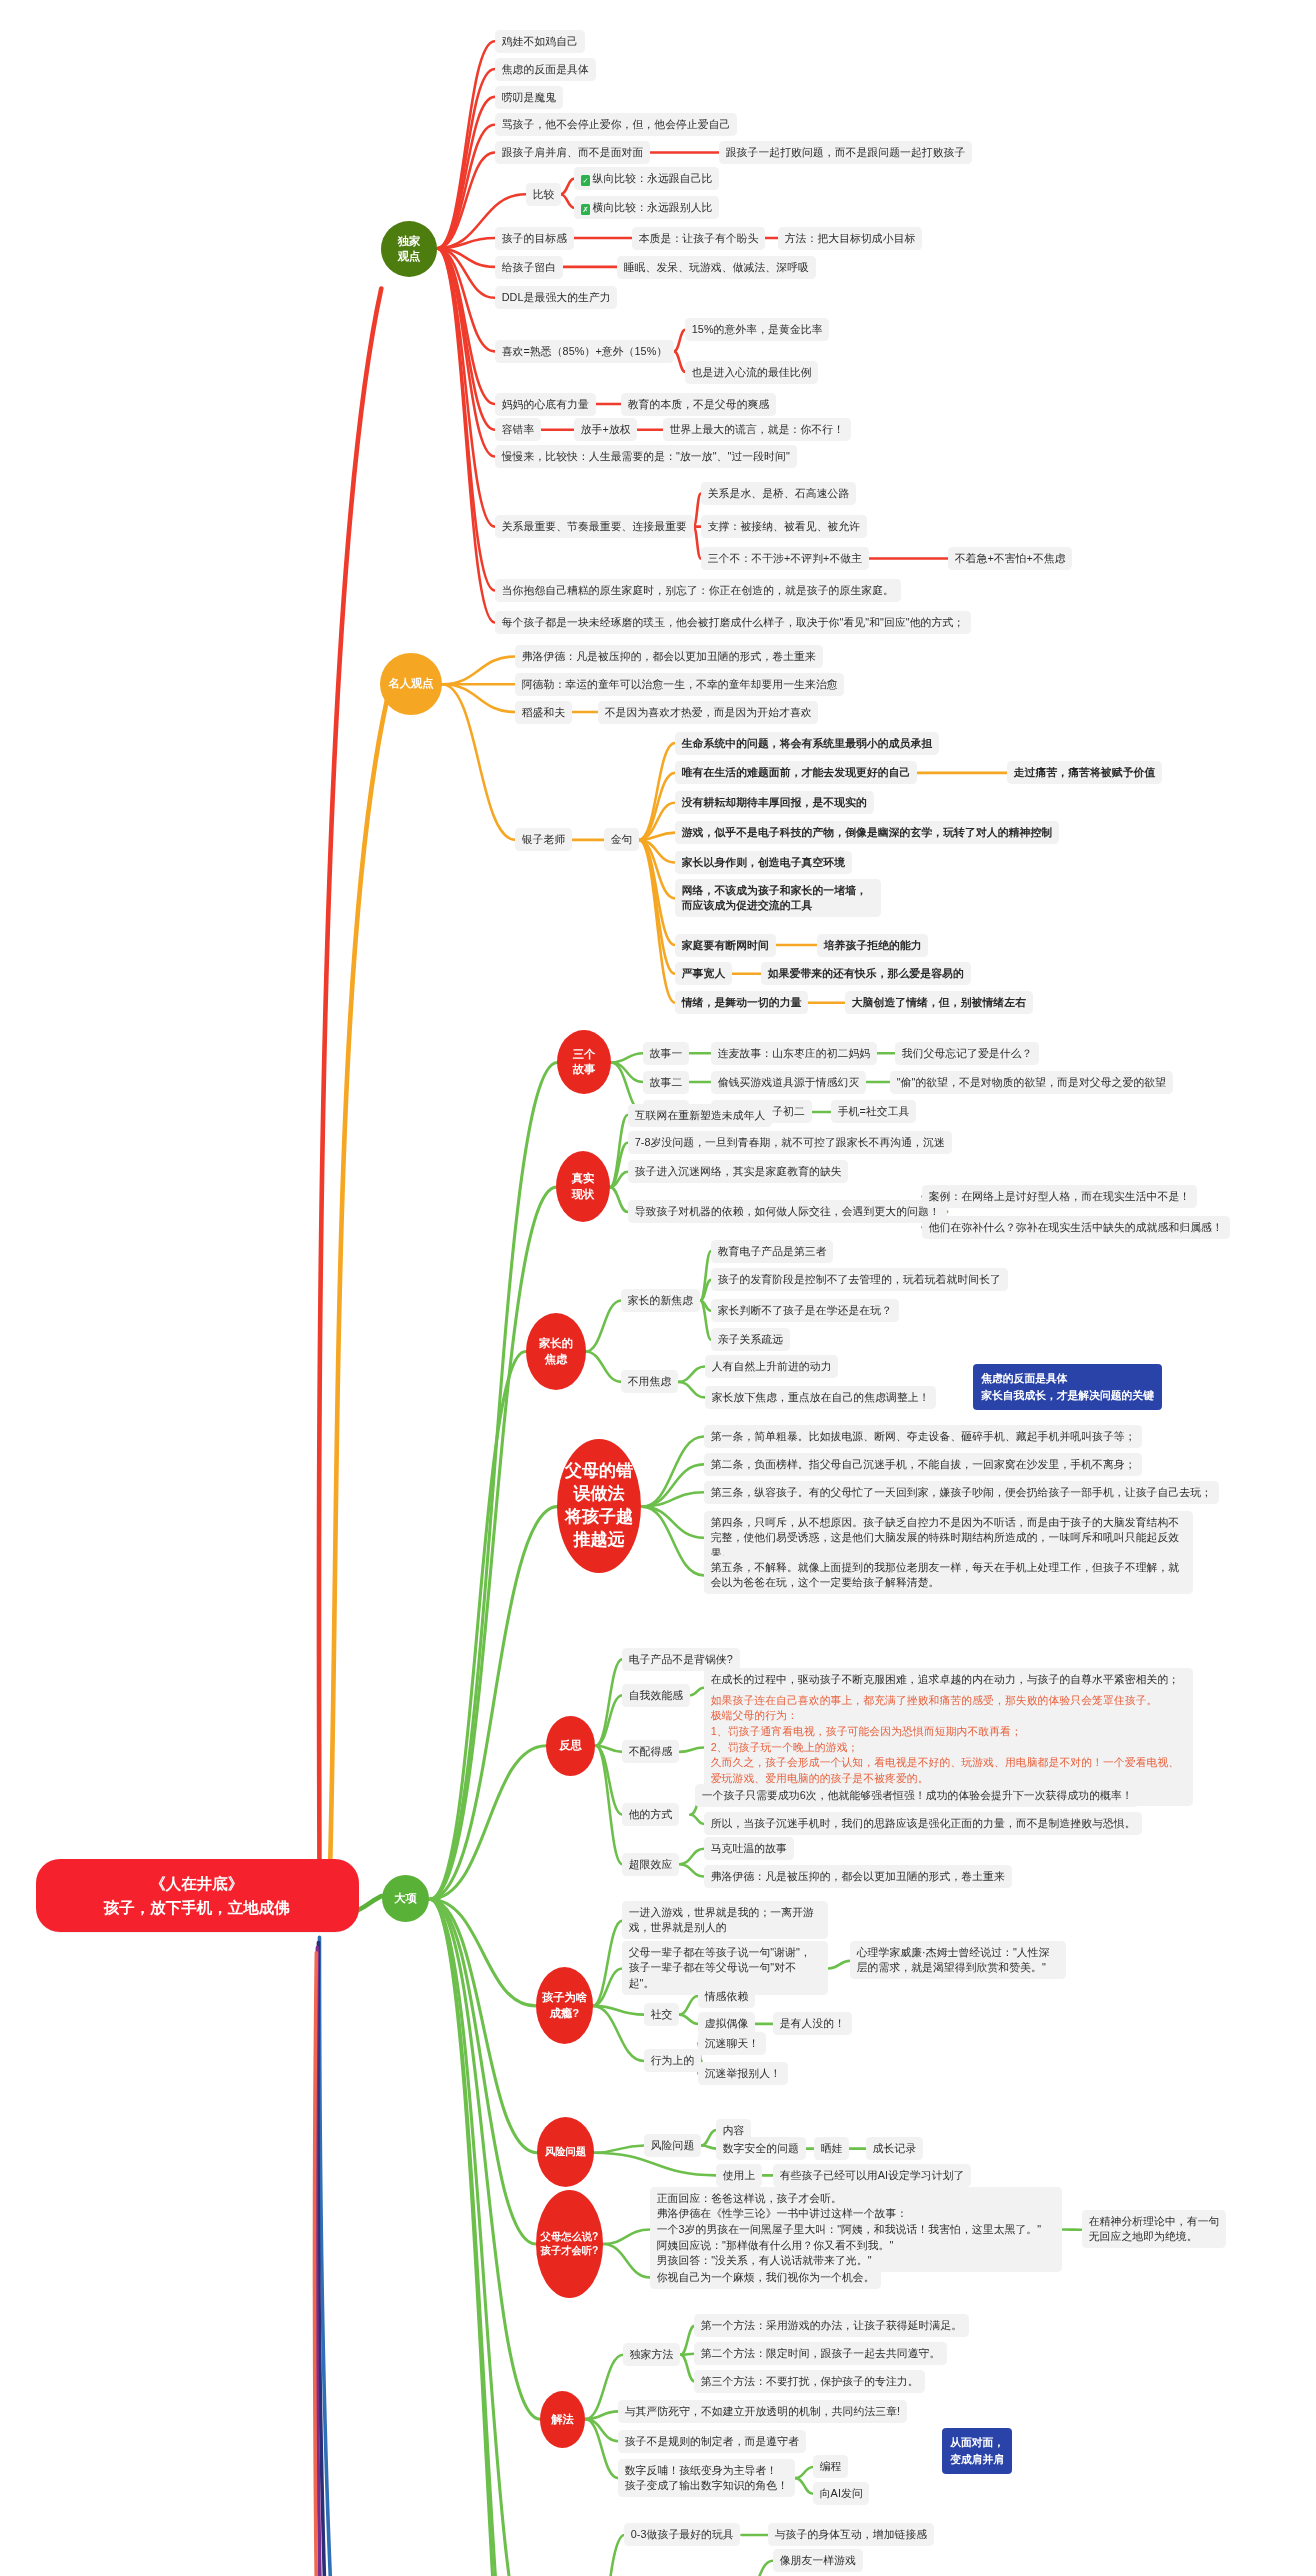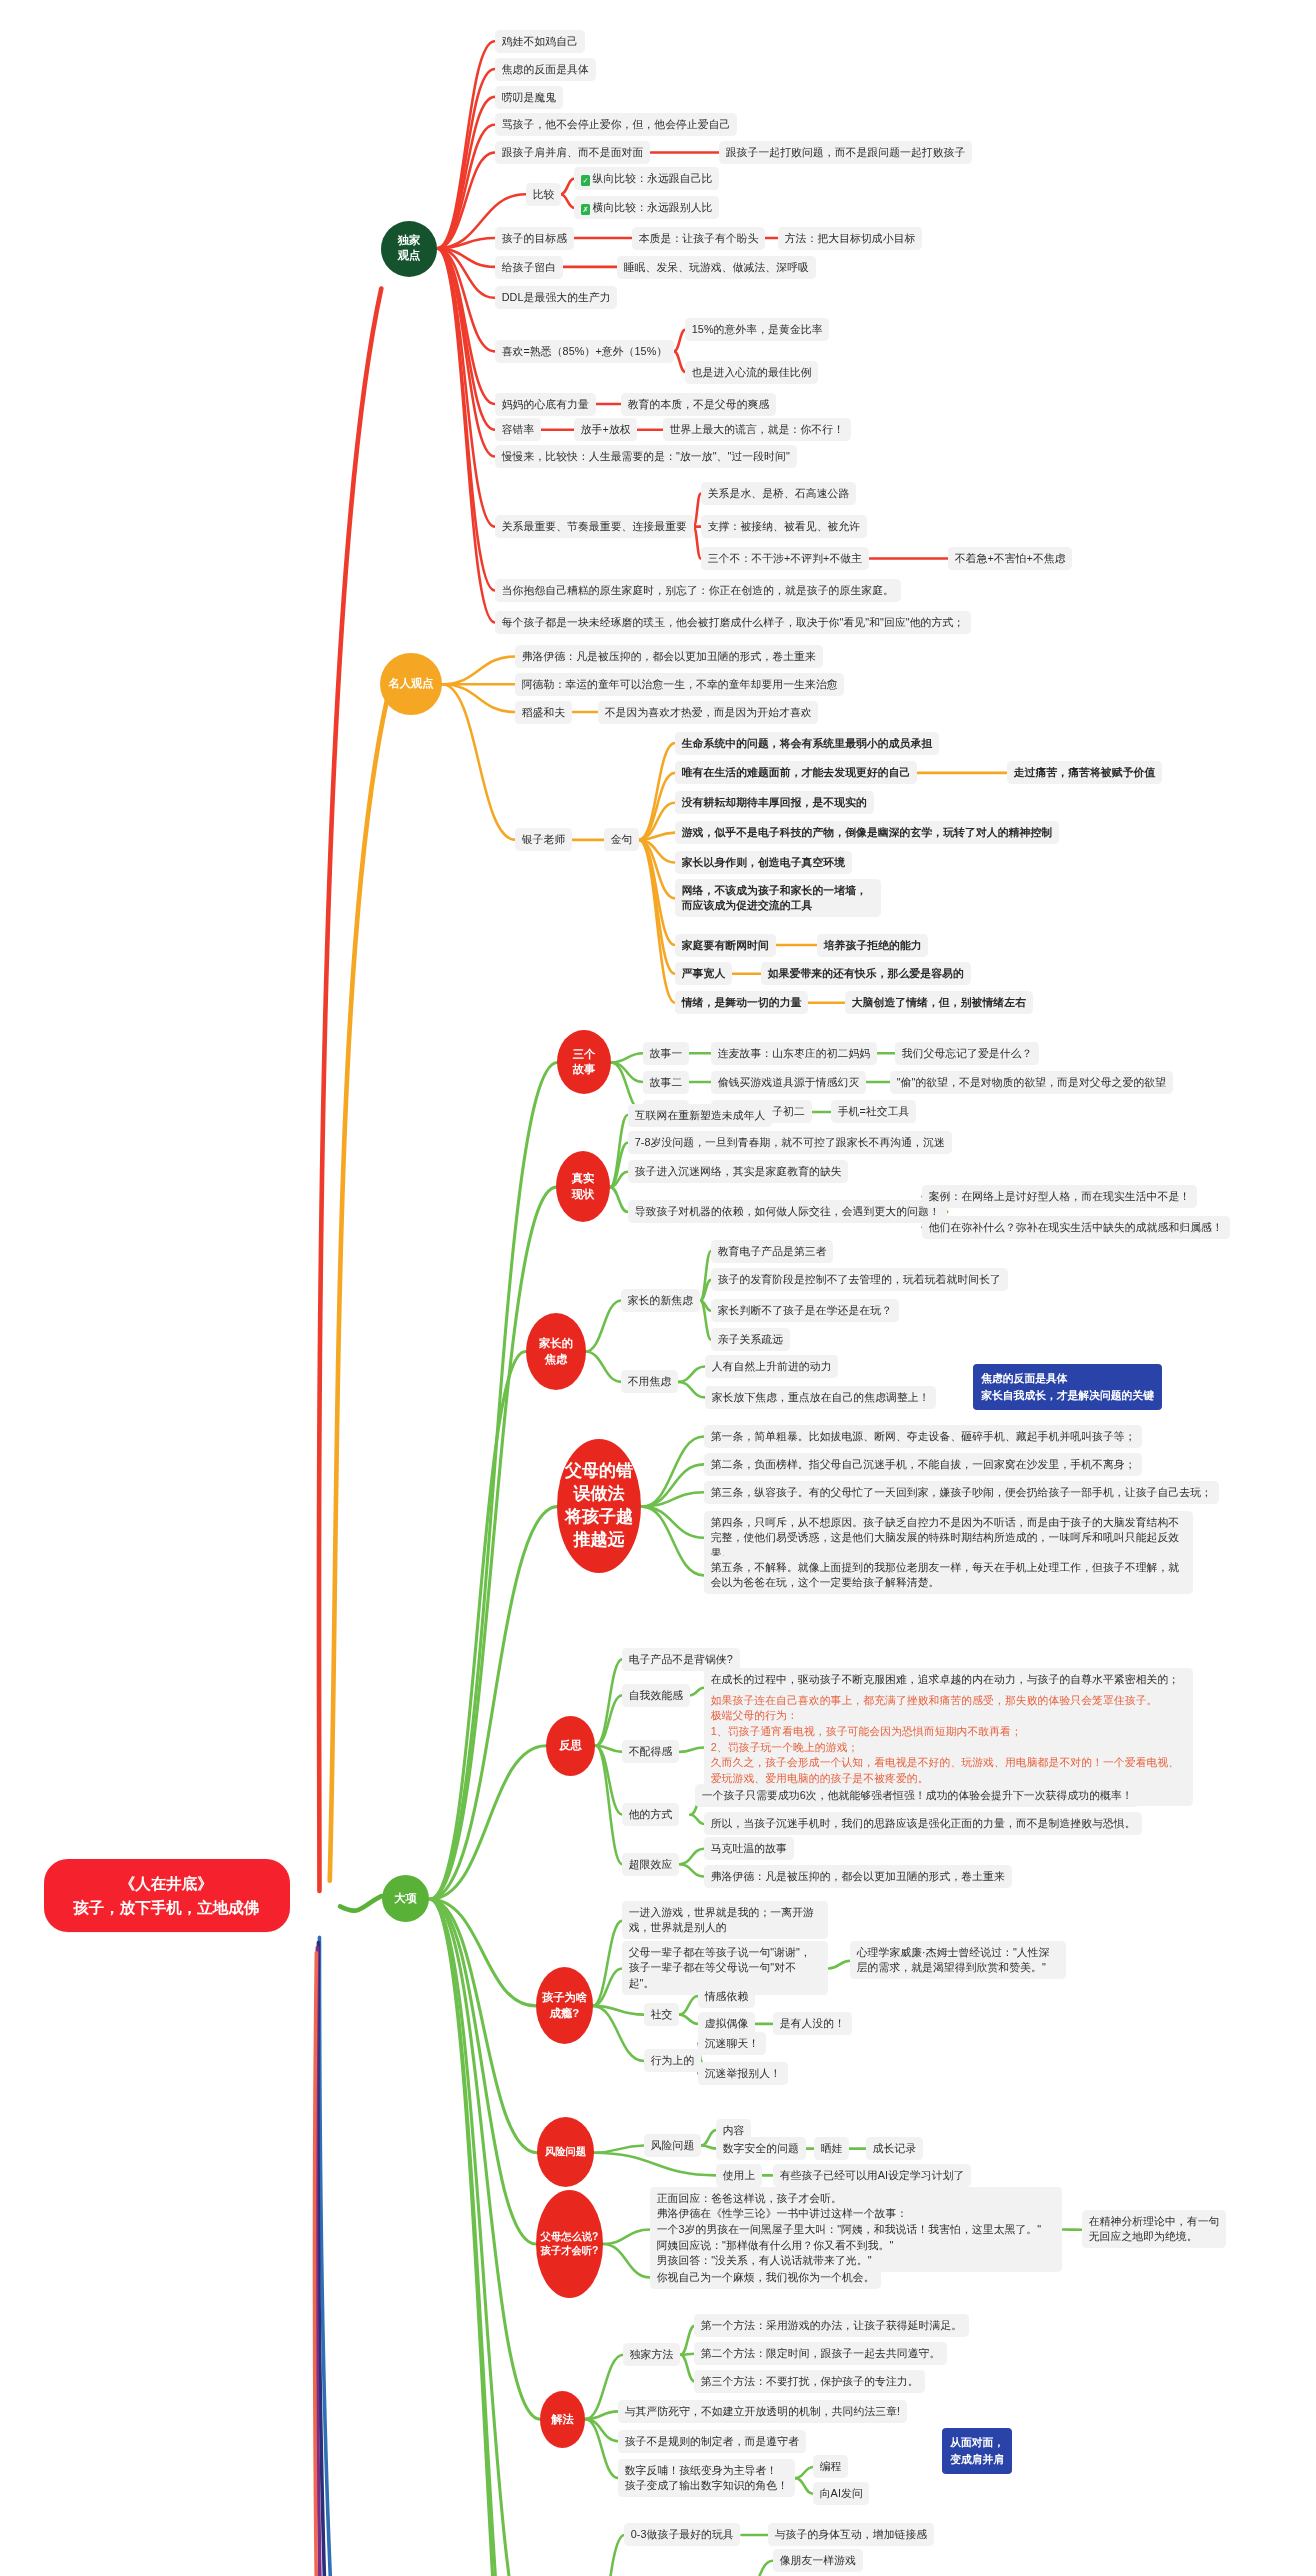--- a/index.html
+++ b/index.html
@@ -44,21 +44,21 @@
   .ellipse{
     position:absolute;
     display:flex;align-items:center;justify-content:center;
     text-align:center;
     color:#ffffff;font-weight:bold;
     border-radius:50%;
     font-size:11.3px;line-height:1.35;
     white-space:pre-line;
     padding:3.1px;
   }
-  .e-red{background:#14532d;font-family:Liberation Mono, monospace;}
+  .e-red{background:#4d7c0f;}
   .e-orange{background:#f5a623;}
   .e-green{background:#59b237;}
   .e-crimson{background:#e8271f;}
 
   
   .callout{
     position:absolute;
     background:#2943a8;
     color:#ffffff;
     font-weight:bold;
@@ -265,21 +265,21 @@
       <path d="M836 6618 C 868 6618, 868 6500, 900 6500" stroke="#7b2d8b" stroke-width="5" fill="none" stroke-linecap="round"></path>
       <path d="M836 6618 C 868 6618, 868 6550, 900 6550" stroke="#7b2d8b" stroke-width="5" fill="none" stroke-linecap="round"></path>
       <path d="M836 6618 C 868 6618, 868 6600, 900 6600" stroke="#7b2d8b" stroke-width="5" fill="none" stroke-linecap="round"></path>
       <path d="M836 6618 C 868 6618, 868 6650, 900 6650" stroke="#7b2d8b" stroke-width="5" fill="none" stroke-linecap="round"></path>
       <path d="M836 6618 C 868 6618, 868 6700, 900 6700" stroke="#7b2d8b" stroke-width="5" fill="none" stroke-linecap="round"></path>
       <path d="M836 6618 C 868 6618, 868 6750, 900 6750" stroke="#7b2d8b" stroke-width="5" fill="none" stroke-linecap="round"></path>
       <path d="M840 7030 C 870 7030, 870 7010, 900 7010" stroke="#f0674f" stroke-width="5" fill="none" stroke-linecap="round"></path>
       <path d="M840 7030 C 870 7030, 870 7064, 900 7064" stroke="#f0674f" stroke-width="5" fill="none" stroke-linecap="round"></path>
     </svg>
 
-<div class="root" style="left:44px;top:1859px;width:246px;padding-left:16px;">《人在井底》
+<div class="root" style="left:36px;top:1859px;width:323px;padding-left:16px;">《人在井底》
 孩子，放下手机，立地成佛</div>
 
 <div class="ellipse e-red" style="left:381px;top:221px;width:56px;height:56px;">独家
 观点</div>
 
 <div class="node" style="left:495px;top:30px;">鸡娃不如鸡自己</div>
 <div class="node" style="left:495px;top:58px;">焦虑的反面是具体</div>
 <div class="node" style="left:495px;top:86px;">唠叨是魔鬼</div>
 <div class="node" style="left:495px;top:113px;">骂孩子，他不会停止爱你，但，他会停止爱自己</div>
 <div class="node" style="left:495px;top:141px;">跟孩子肩并肩、而不是面对面</div>

